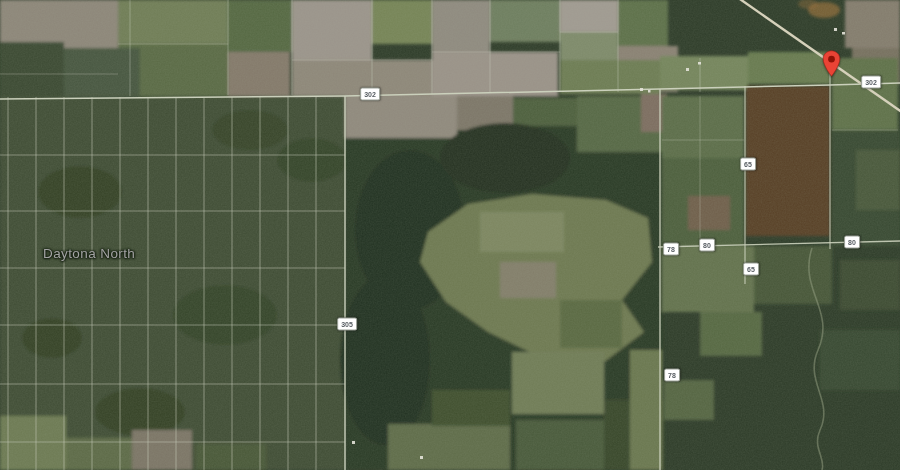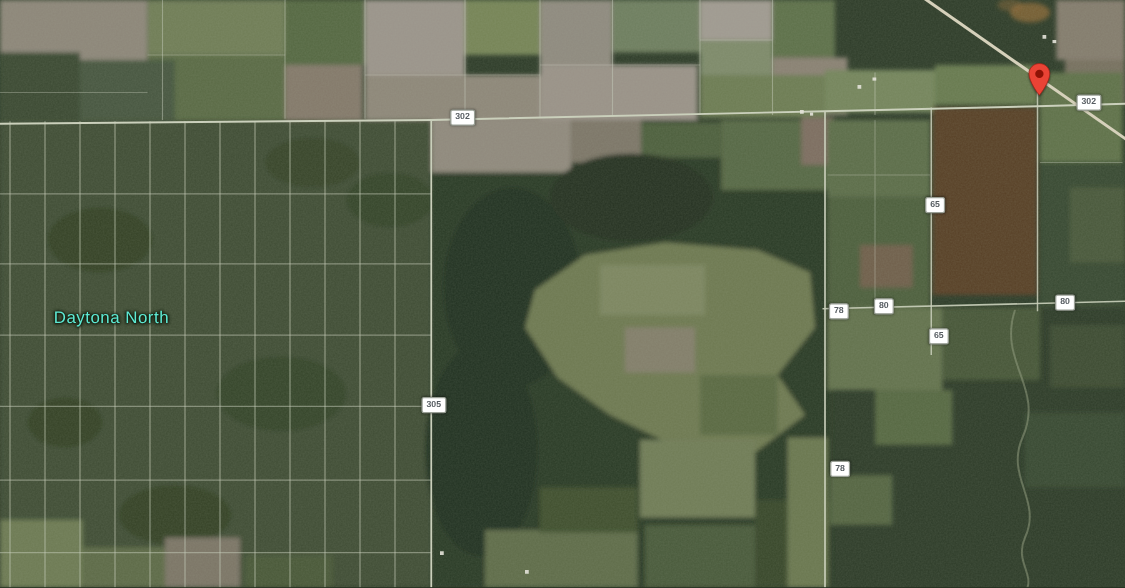--- a/index.html
+++ b/index.html
@@ -5,21 +5,21 @@
   html,body{margin:0;padding:0;background:#20291d;}
   .viewport{
     position:relative;width:900px;height:470px;overflow:hidden;
     background:#2e3c29;cursor:grab;
     font-family:"Liberation Sans",sans-serif;
   }
   .imagery{position:absolute;left:0;top:0;width:900px;height:470px;display:block;}
   .labels-layer{position:absolute;left:0;top:0;width:900px;height:470px;pointer-events:none;}
   .place-label{
     position:absolute;
-    font-size:13.5px;letter-spacing:.4px;font-weight:400;color:#5eead4;
+    font-size:13.5px;letter-spacing:.4px;font-weight:400;color:#a3a3a3;
     text-shadow:0 0 3px rgba(18,28,14,.95),0 1px 2px rgba(18,28,14,.9),
                 1px 0 2px rgba(18,28,14,.85),-1px 0 2px rgba(18,28,14,.85);
     white-space:nowrap;
   }
   .route-shield{
     position:absolute;transform:translate(-50%,-50%);
     background:#ffffff;border:1px solid #9aa096;border-radius:2px;
     color:#565c61;font-size:7px;line-height:1;font-weight:700;
     padding:2px 3px;box-shadow:0 0 2px rgba(0,0,0,.4);
     white-space:nowrap;

